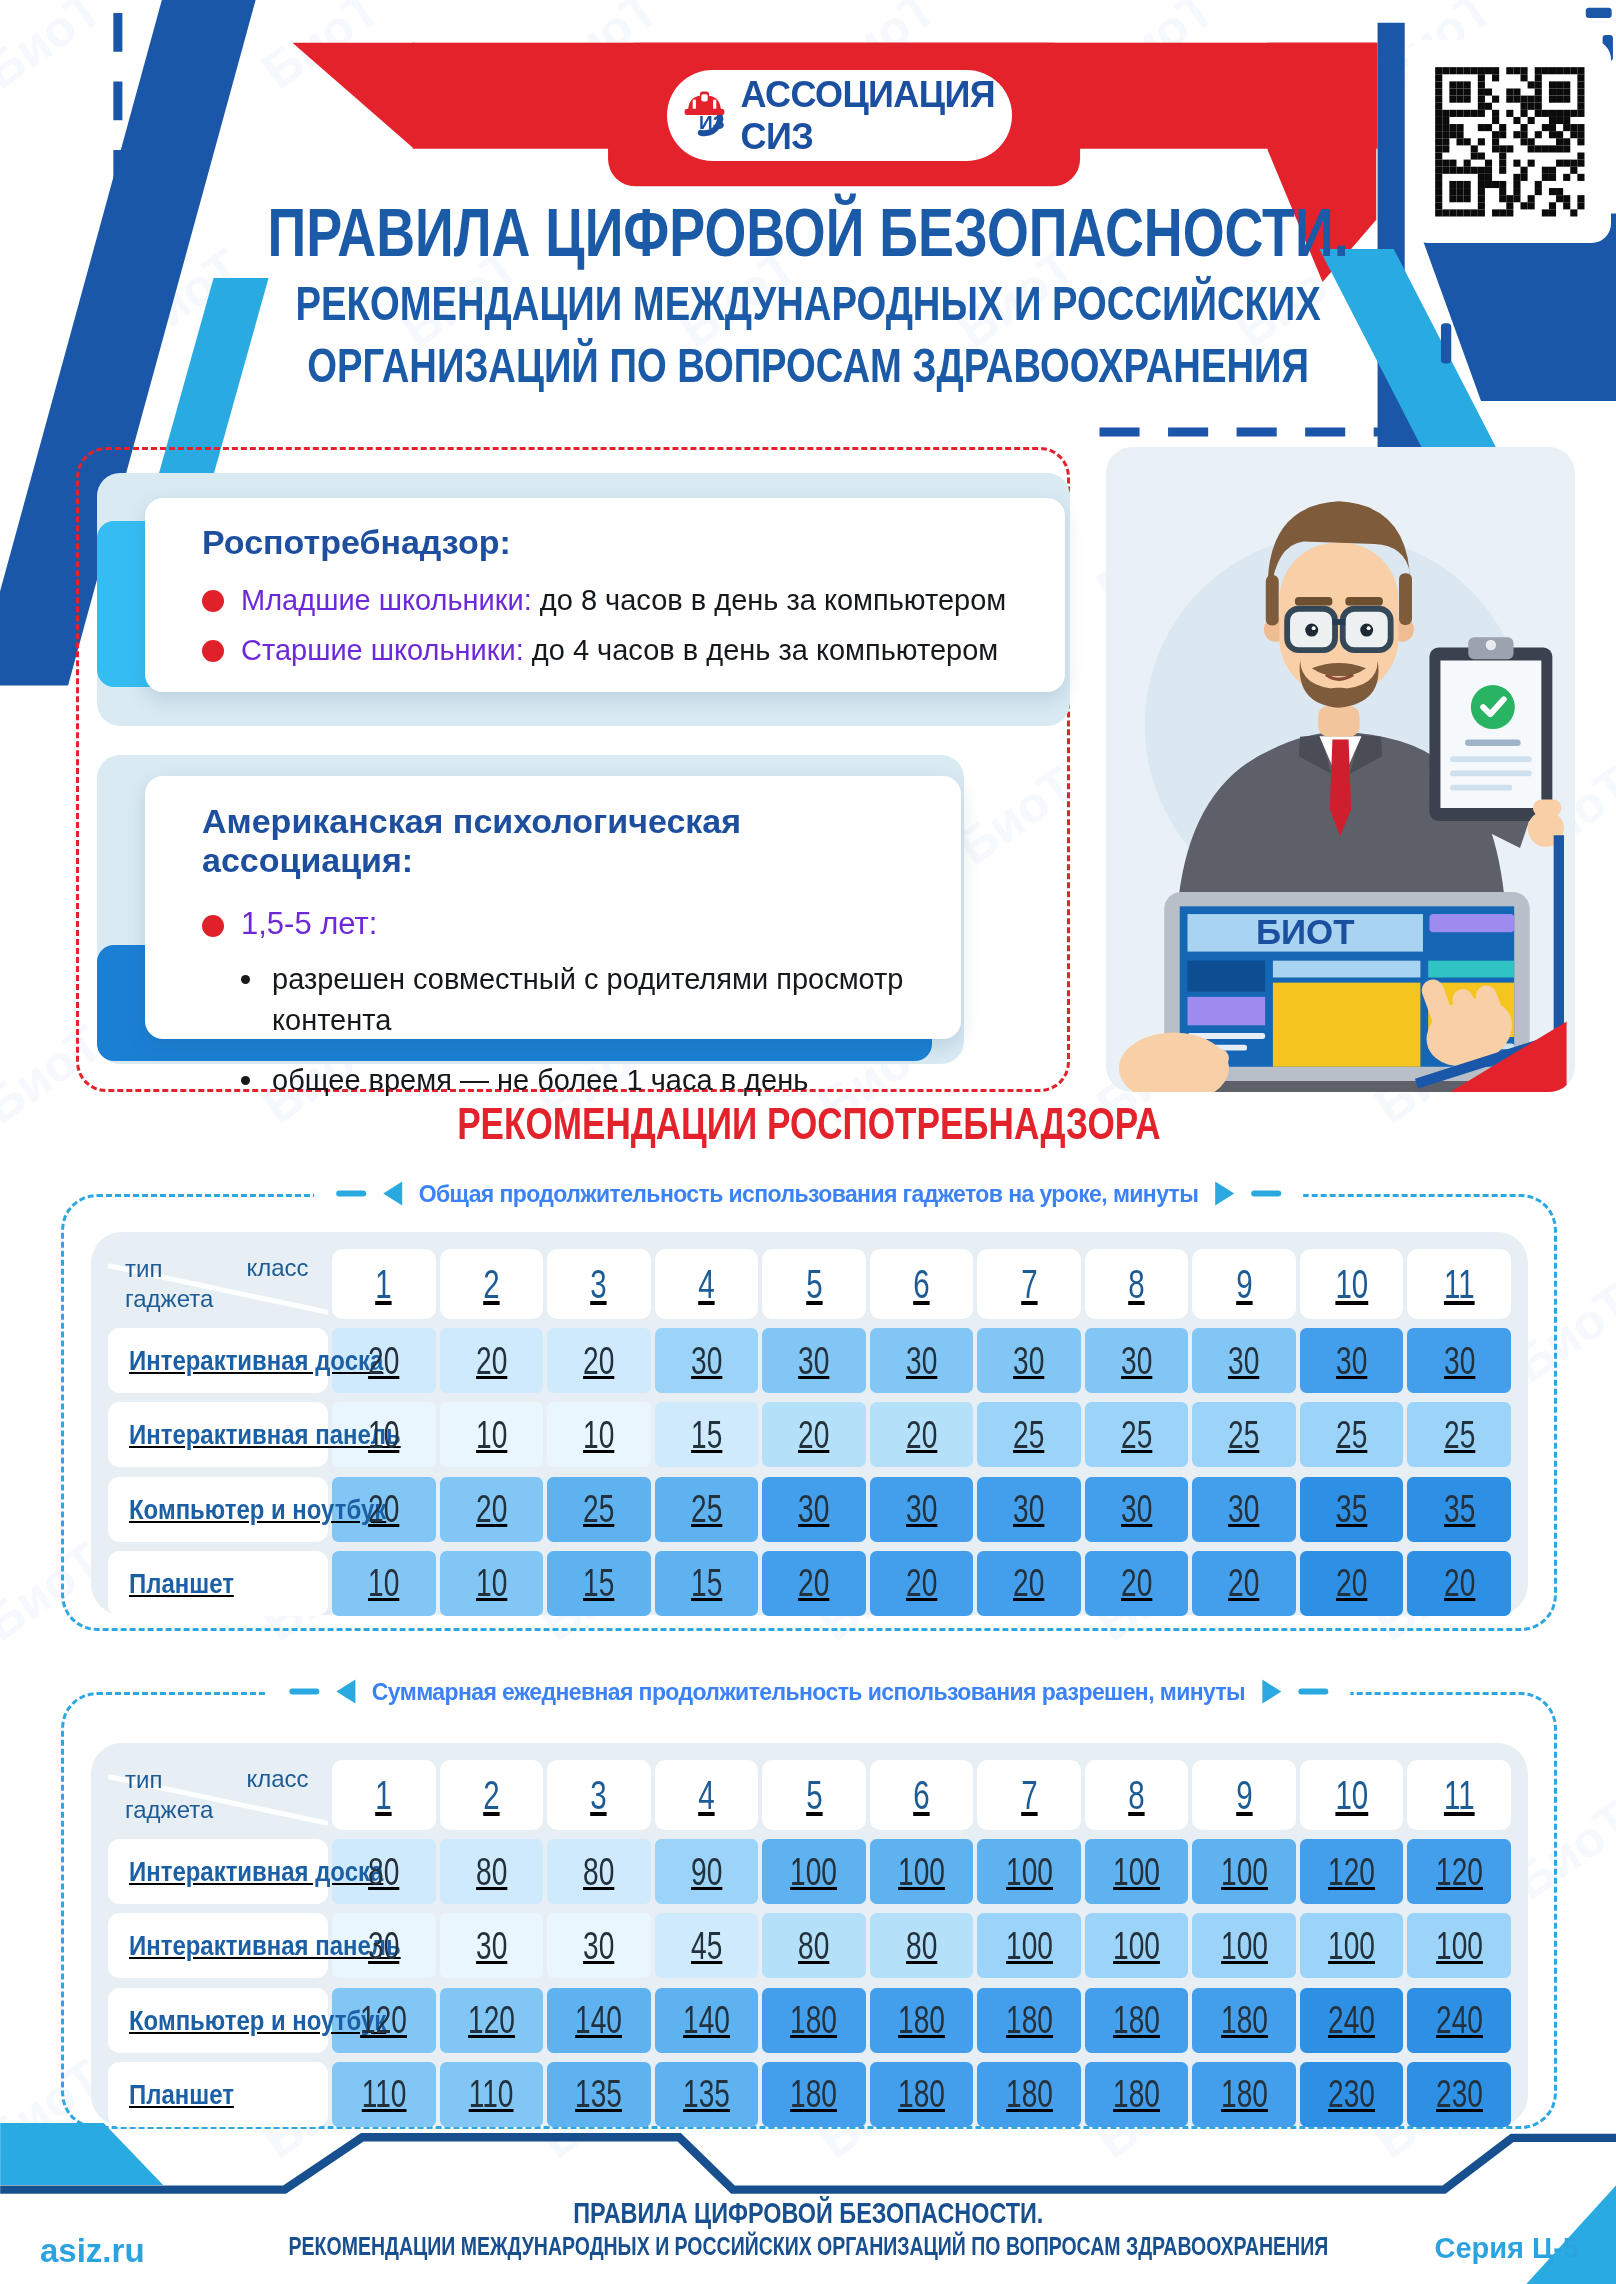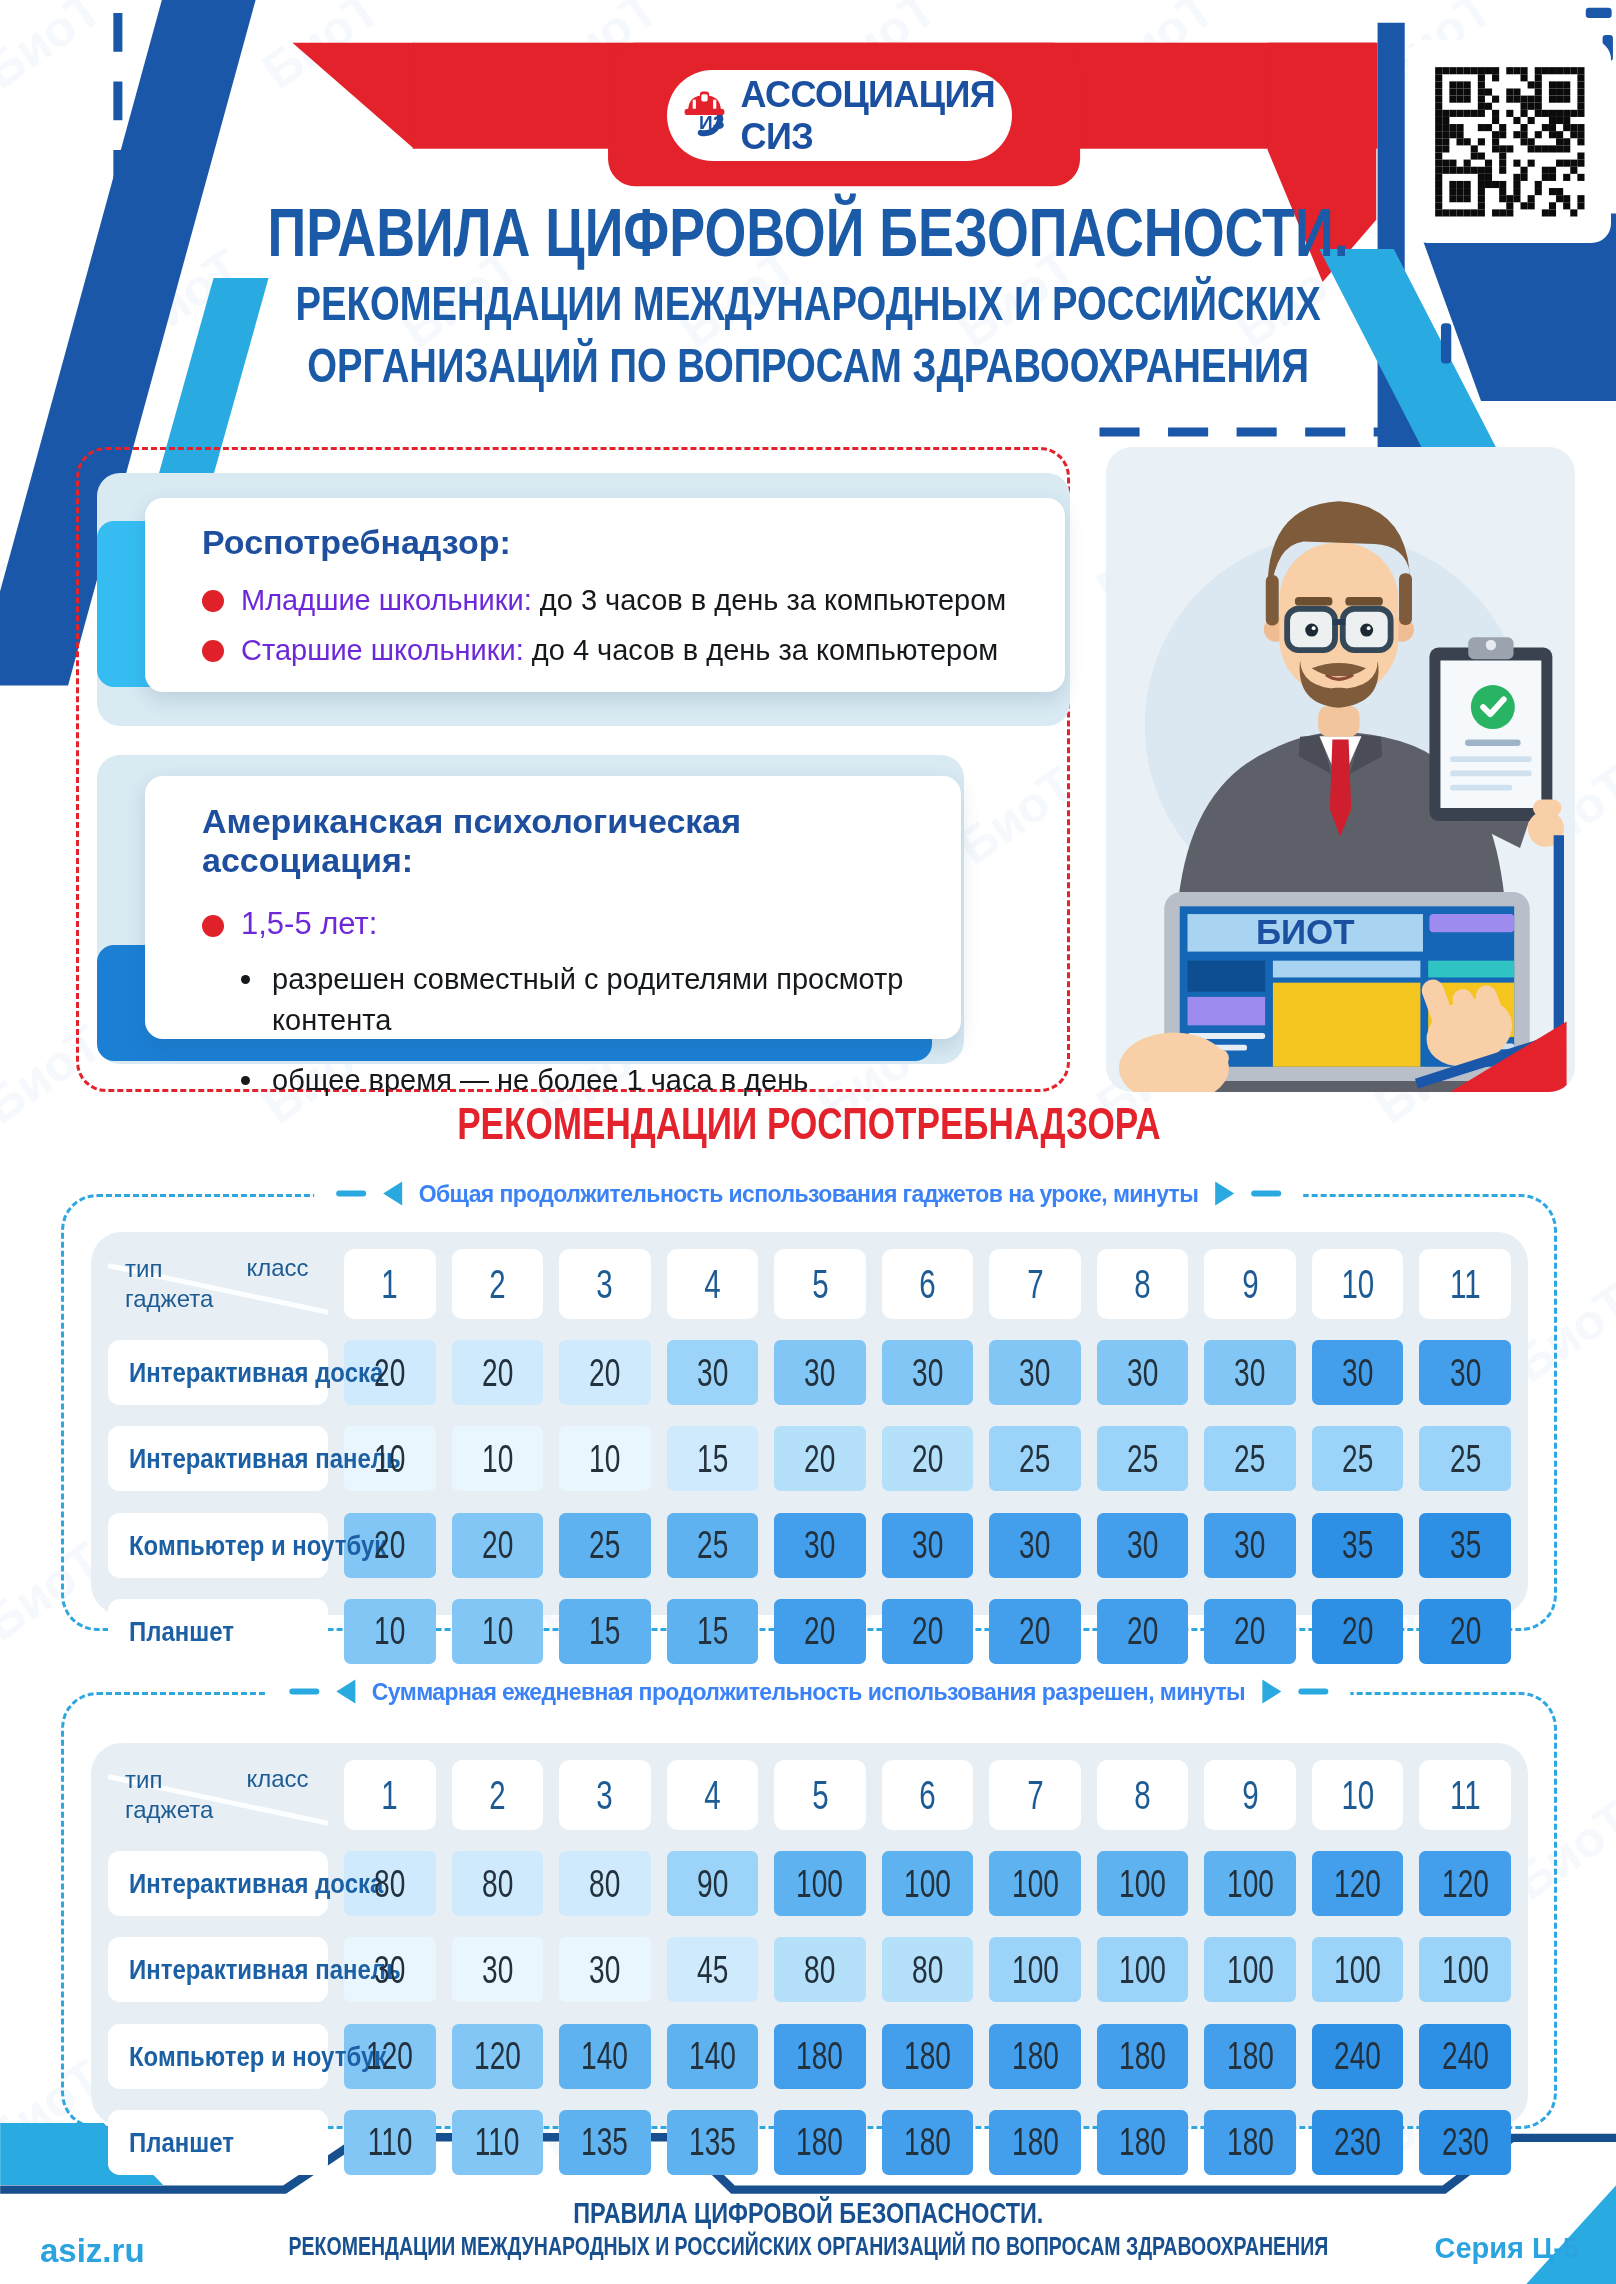--- a/index.html
+++ b/index.html
@@ -45,21 +45,21 @@
   #box1{left:61px;top:1194px;width:1496px;height:437px;}
   #box2{left:61px;top:1692px;width:1496px;height:437px;}
   .tchip{position:absolute;left:50%;transform:translate(-50%,-50%);display:flex;align-items:center;gap:17px;
          background:#ffffff;padding:3.9px 22px;z-index:4;}
   .tchip .ttl{font-size:23px;font-weight:bold;color:#3b82f6;letter-spacing:-0.6px;white-space:nowrap;}
   .dashbar{width:30px;height:5.8px;background:#29a9e0;border-radius:3.2px;}
   .arr-l{width:0;height:0;border-top:12.3px solid transparent;border-bottom:12.3px solid transparent;border-right:19.4px solid #29a9e0;}
   .arr-r{width:0;height:0;border-top:12.3px solid transparent;border-bottom:12.3px solid transparent;border-left:19.4px solid #29a9e0;}
   .tpanel{position:absolute;left:91px;width:1437px;height:383px;background:#e7eff4;border-radius:31px;
           padding:17px;box-sizing:border-box;z-index:3;}
-  .tgrid{display:grid;grid-template-columns:220px repeat(11,1fr);gap:16px;}
+  .tgrid{display:grid;grid-template-columns:220px repeat(11,1fr);gap:4px;text-decoration:underline;}
   .thead-row{height:70px;margin-bottom:5.2px;}
   .trow{height:65px;margin-bottom:5.2px;}
   .corner{position:relative;overflow:hidden;}
   .corner .cl{position:absolute;left:17px;top:5.2px;width:116px;font-size:24px;font-weight:500;color:#1d5b94;line-height:30px;}
   .corner .cr{position:absolute;right:19.4px;top:5.2px;font-size:24px;font-weight:500;color:#1d5b94;}
   .corner .diag{position:absolute;left:0px;top:14.2px;width:265px;height:4.5px;background:#fdfeff;border-radius:2.6px;
                 transform:rotate(12deg);transform-origin:0 0;}
   .hcell{background:#fff;border-radius:10.3px;display:flex;align-items:center;justify-content:center;
          font-size:41px;font-weight:400;color:#1d5b94;}
   .lcell{background:#fff;border-radius:11.6px;display:flex;align-items:center;padding-left:21px;
@@ -426,21 +426,21 @@
   </div>
 
   <div id="red-frame" class="abs"></div>
   <div class="abs pale-panel" style="left:97px;top:473px;width:973px;height:253px;"></div>
   <div id="cyan-shadow" class="abs"></div>
   <div id="card1" class="abs card">
     <h3 class="card-h">Роспотребнадзор:</h3>
     <ul class="blist">
       <li>
         <span class="rdot"></span>
-        <span><span class="accent">Младшие школьники:</span> <span>до 3 часов в день за компьютером</span></span>
+        <span><span class="accent">Младшие школьники:</span> <span>до 8 часов в день за компьютером</span></span>
       </li>
       <li>
         <span class="rdot"></span>
         <span><span class="accent">Старшие школьники:</span> <span>до 4 часов в день за компьютером</span></span>
       </li>
     </ul>
   </div>
 
   <div class="abs pale-panel" style="left:97px;top:755px;width:867px;height:309px;"></div>
   <div id="blue-shadow" class="abs"></div>

